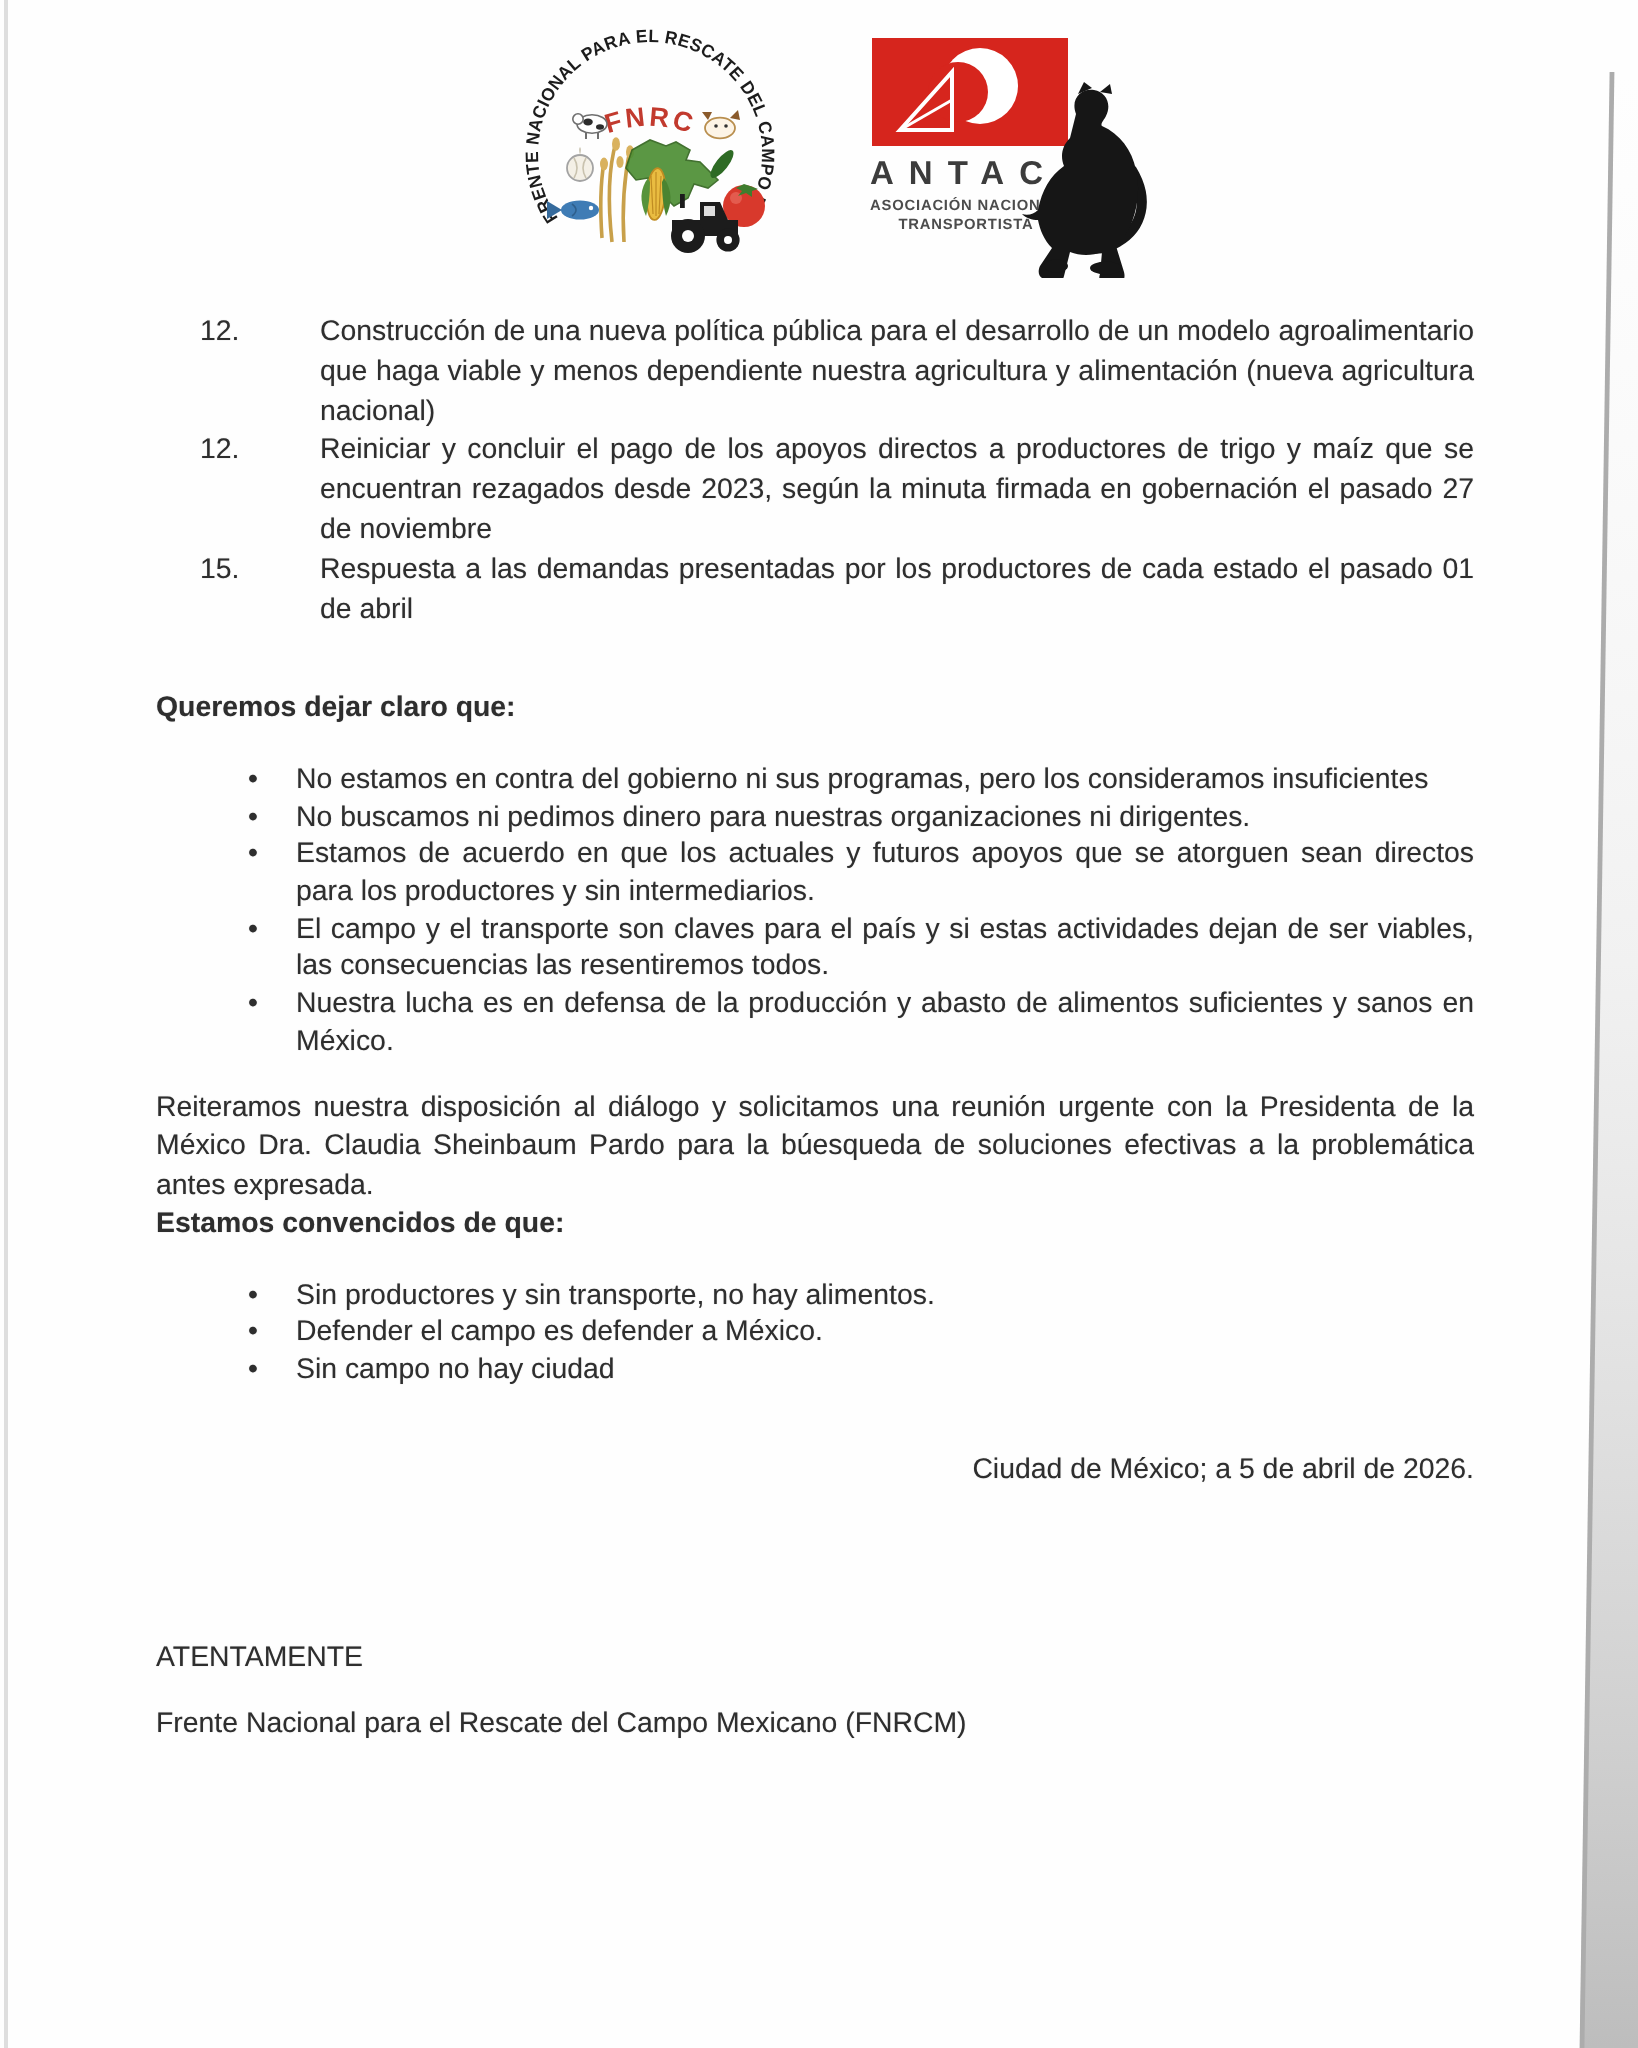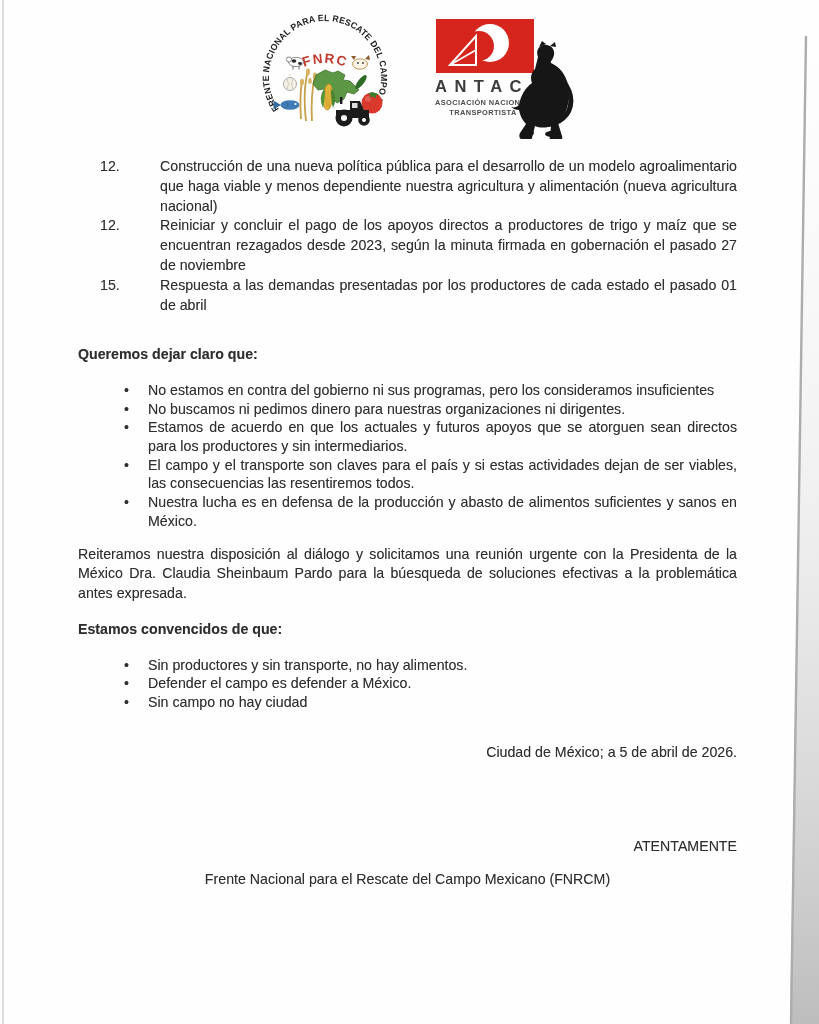--- a/index.html
+++ b/index.html
@@ -15,29 +15,29 @@
   .logos{
     display:flex;justify-content:center;align-items:flex-start;
     gap:20px;padding-top:13px;height:126px;
   }
   .content{padding:0 82px 0 78px;font-size:14.2px;}
   .ol{margin-top:18px;padding-left:22px;}
   .oli{display:flex;line-height:19.8px;gap:32px;}
   .num{flex:0 0 28px;}
   .otext{flex:1;text-align:justify;}
   .intro{margin:13px 0 0;line-height:19.5px;font-weight:bold;}
-  .intro.tight{margin-top:17px;}
+  .intro.tight{margin-top:0;}
   .ul{margin-top:16px;padding-left:46px;}
   .bli{display:flex;line-height:18.7px;}
   .bli::before{content:"\2022";flex:0 0 24px;}
   .btext{flex:1;text-align:justify;}
   .para{margin:14px 0 0;line-height:19.5px;text-align:justify;}
   .dateline{margin:31px 0 0;line-height:19.5px;text-align:right;}
-  .atent{margin:75px 0 0;line-height:19.5px;text-align:right;}
-  .sig{margin:13px 0 0;line-height:19.5px;text-align:center;}
+  .atent{margin:75px 0 0;line-height:19.5px;text-align:left;}
+  .sig{margin:13px 0 0;line-height:19.5px;text-align:left;}
   .sig2{margin:0;line-height:19.5px;text-align:center;}
   .scan-edges{position:absolute;inset:0;pointer-events:none;}
   svg text{text-shadow:none;}
 </style>
 </head>
 <body>
 
 <div class="page">
 
   <header class="logos">

